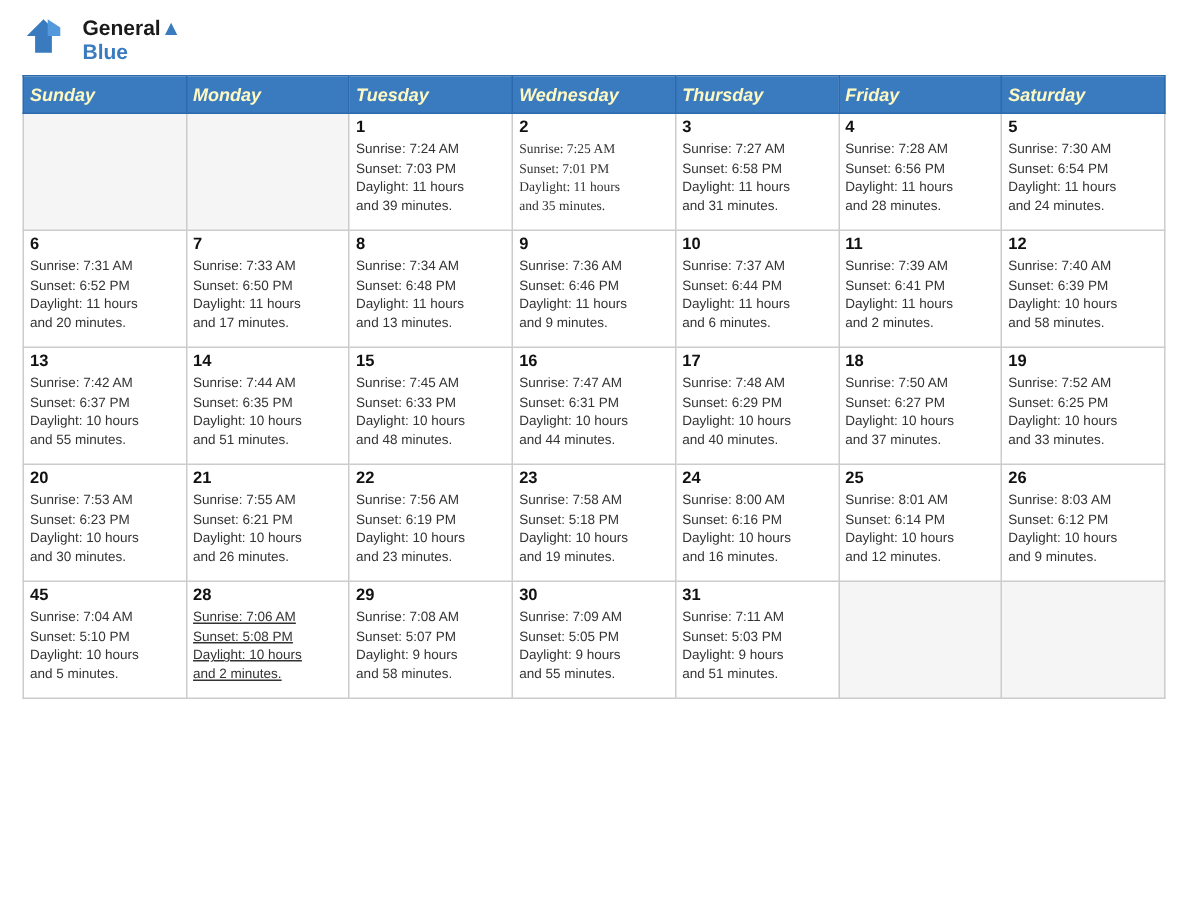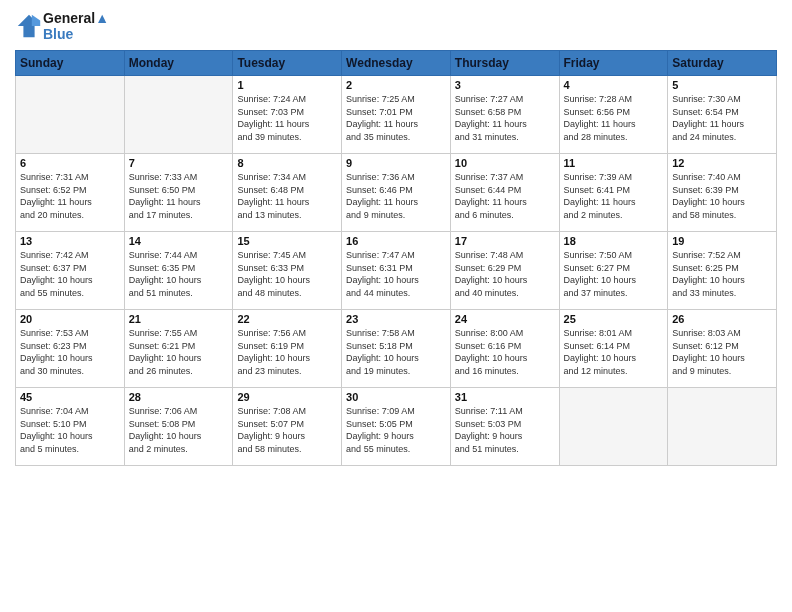--- a/index.html
+++ b/index.html
@@ -17,22 +17,22 @@
       padding: 10px 15px;
     }
     .header {
       display: flex;
       justify-content: space-between;
       align-items: flex-start;
       margin-bottom: 8px;
     }
     .logo {
       display: flex;
-      align-items: center;
-      gap: 0;
+      align-items: flex-start;
+      gap: 12px;
     }
     .logo-icon {
       width: 28px;
       height: 28px;
     }
     .title-block {
       text-align: right;
     }
     .month-title {
       font-size: 32px;
@@ -43,26 +43,27 @@
       font-size: 14px;
       color: #444;
     }
     table {
       width: 100%;
       border-collapse: collapse;
       table-layout: fixed;
     }
     th {
       background: #3a7bbf;
-      color: #0f172a;
+      color: #fef9c3;
       font-size: 12px;
       font-weight: bold;
       padding: 5px 4px;
       text-align: left;
       border: 1px solid #2d6aad;
+      font-style: italic;
     }
     td {
       border: 1px solid #ccc;
       vertical-align: top;
       padding: 3px 4px;
       font-size: 9.5px;
       color: #333;
       height: 78px;
       background: #fff;
     }
@@ -116,21 +117,21 @@
           <td class="empty"></td>
           <td>
             <div class="day-num">1</div>
             <div class="day-info" style="white-space: pre-line;">Sunrise: 7:24 AM
 Sunset: 7:03 PM
 Daylight: 11 hours
 and 39 minutes.</div>
           </td>
           <td>
             <div class="day-num">2</div>
-            <div class="day-info" style="white-space: pre-line;">Sunrise: 7:25 AM
+            <div class="day-info" style="white-space: pre-line; font-family: Liberation Serif, serif;">Sunrise: 7:25 AM
 Sunset: 7:01 PM
 Daylight: 11 hours
 and 35 minutes.</div>
           </td>
           <td>
             <div class="day-num">3</div>
             <div class="day-info" style="white-space: pre-line;">Sunrise: 7:27 AM
 Sunset: 6:58 PM
 Daylight: 11 hours
 and 31 minutes.</div>
@@ -306,21 +307,21 @@
         <tr>
           <td>
             <div class="day-num">45</div>
             <div class="day-info" style="white-space: pre-line;">Sunrise: 7:04 AM
 Sunset: 5:10 PM
 Daylight: 10 hours
 and 5 minutes.</div>
           </td>
           <td>
             <div class="day-num">28</div>
-            <div class="day-info" style="white-space: pre-line;">Sunrise: 7:06 AM
+            <div class="day-info" style="white-space: pre-line; text-decoration: underline;">Sunrise: 7:06 AM
 Sunset: 5:08 PM
 Daylight: 10 hours
 and 2 minutes.</div>
           </td>
           <td>
             <div class="day-num">29</div>
             <div class="day-info" style="white-space: pre-line;">Sunrise: 7:08 AM
 Sunset: 5:07 PM
 Daylight: 9 hours
 and 58 minutes.</div>

